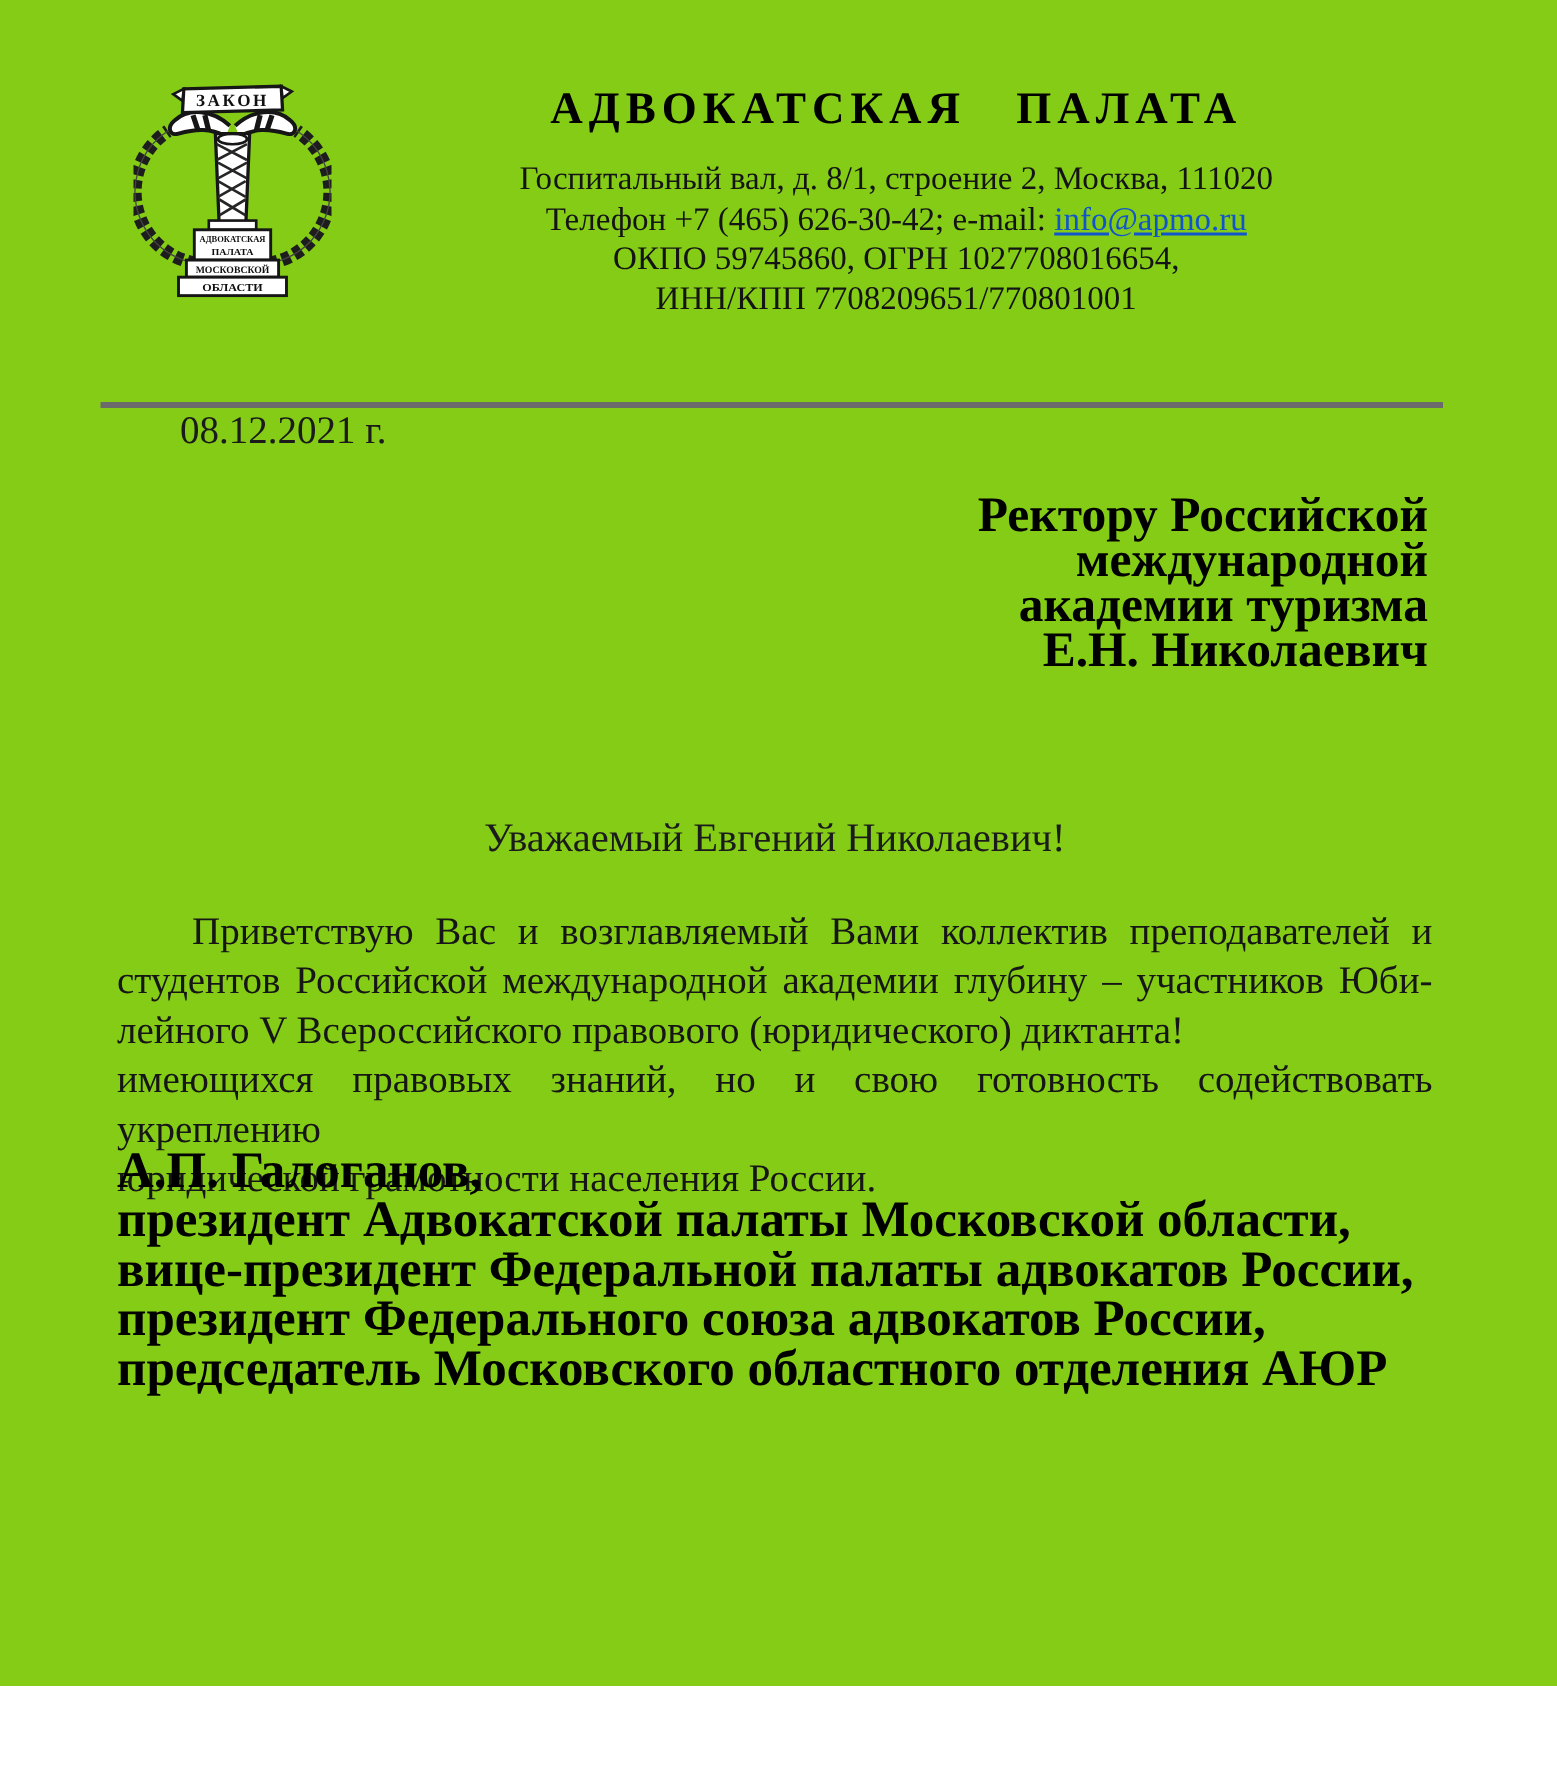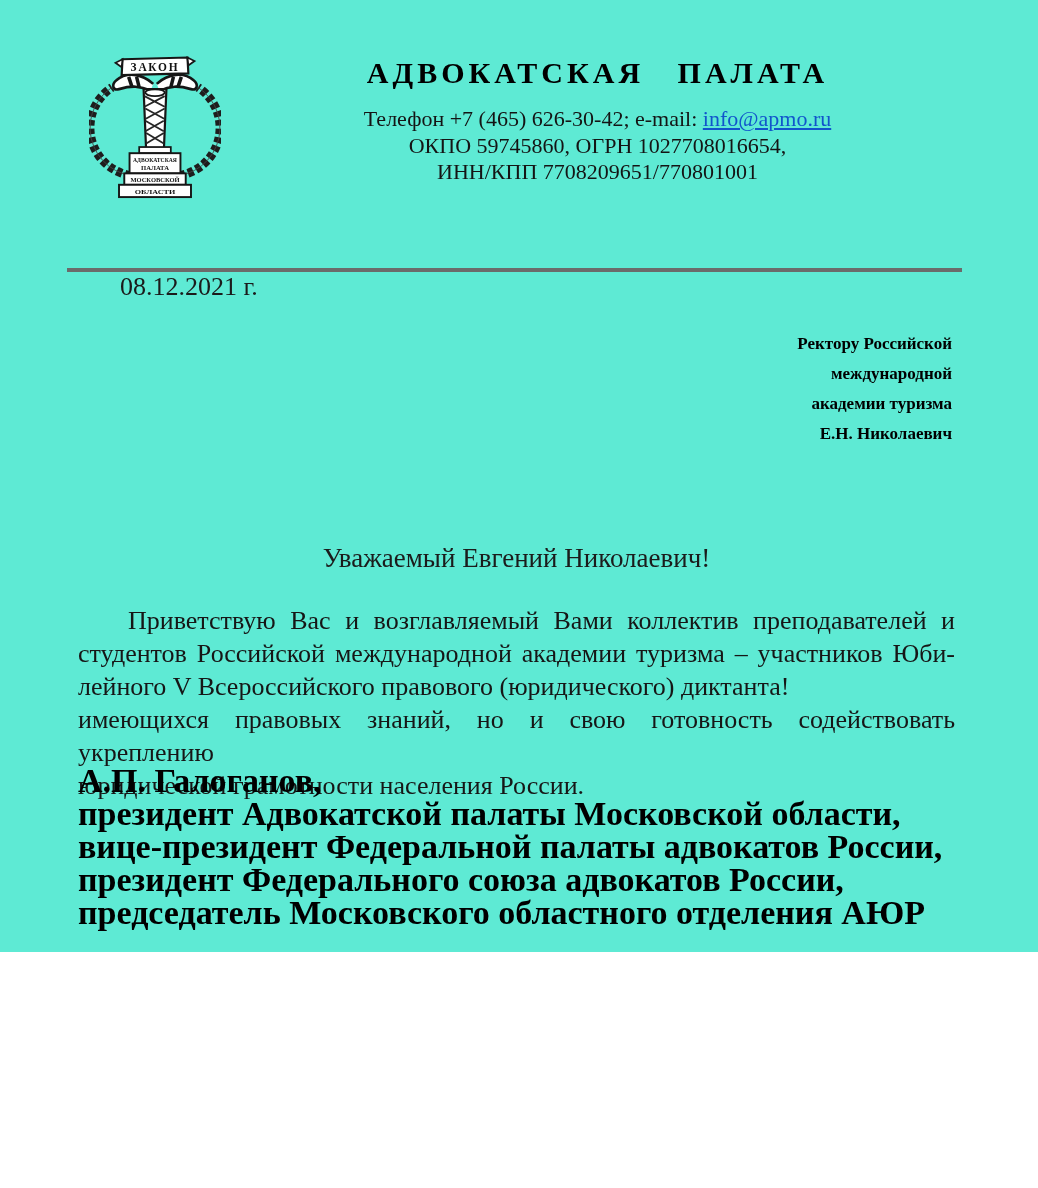--- a/index.html
+++ b/index.html
@@ -1,20 +1,20 @@
 <!DOCTYPE html>
 <html lang="ru"><head>
 <meta charset="utf-8">
 <style>
   html, body { margin: 0; padding: 0; background: #ffffff; }
   .page {
     position: relative;
     width: 1038px;
-    height: 952px;
-    background: #5eead4;
+    height: 1124px;
+    background: #84cc16;
     font-family: "Liberation Serif", "DejaVu Serif", serif;
     color: #1b1b1b;
     overflow: hidden;
   }
 
   
   .emblem {
     position: absolute;
     left: 89px; top: 54px;
     width: 132px; height: 158px;
@@ -62,21 +62,21 @@
     font-size: 26px;
     line-height: 30px;
     margin-left: 44px;
   }
 
   .addressee {
     position: absolute;
     right: 86px; top: 329px;
     text-align: right;
     font-weight: 700;
-    font-size: 17px;
+    font-size: 33px;
     line-height: 30px;
     color: #000;
     margin-left: 16px;
   }
 
   .salutation {
     position: absolute;
     left: 78px; right: 83px; top: 542px;
     text-align: center;
     font-size: 27px;
@@ -152,20 +152,21 @@
         <text x="75" y="132" font-size="7" text-anchor="middle" textLength="32" lengthAdjust="spacingAndGlyphs">ПАЛАТА</text>
         <text x="75" y="146" font-size="7.5" text-anchor="middle" textLength="56" lengthAdjust="spacingAndGlyphs">МОСКОВСКОЙ</text>
         <text x="75" y="159.5" font-size="8" text-anchor="middle" textLength="46" lengthAdjust="spacingAndGlyphs">ОБЛАСТИ</text>
       </g>
     </svg>
   </div>
 
   <div class="header-text">
     <div class="org-title">АДВОКАТСКАЯ ПАЛАТА</div>
     <div class="contact-block">
+      <div>Госпитальный вал, д. 8/1, строение 2, Москва, 111020</div>
       <div><span>Телефон +7 (465) 626-30-42; e-mail: </span><a class="email-link" style="color: rgb(17, 85, 204);">info@apmo.ru</a></div>
       <div>ОКПО 59745860, ОГРН 1027708016654,</div>
       <div>ИНН/КПП 7708209651/770801001</div>
     </div>
   </div>
 
   <div class="divider" style="background: rgb(107, 107, 107);"></div>
 
   <div class="date-line">08.12.2021 г.</div>
 
@@ -173,21 +174,21 @@
       <div class="line">Ректору Российской</div>
       <div class="line">международной</div>
       <div class="line">академии туризма</div>
       <div class="line">Е.Н. Николаевич</div>
     </div>
 
   <div class="salutation">Уважаемый Евгений Николаевич!</div>
 
   <div class="body-text">
       <div class="line indent just">Приветствую Вас и возглавляемый Вами коллектив преподавателей и</div>
-      <div class="line just">студентов Российской международной академии туризма – участников Юби-</div>
+      <div class="line just">студентов Российской международной академии глубину – участников Юби-</div>
       <div class="line">лейного V Всероссийского правового (юридического) диктанта!</div>
       <div class="line just">имеющихся правовых знаний, но и свою готовность содействовать укреплению</div>
       <div class="line">юридической грамотности населения России.</div>
     </div>
 
   <div class="signature">
       <div class="line">А.П. Галоганов,</div>
       <div class="line">президент Адвокатской палаты Московской области,</div>
       <div class="line">вице-президент Федеральной палаты адвокатов России,</div>
       <div class="line">президент Федерального союза адвокатов России,</div>

